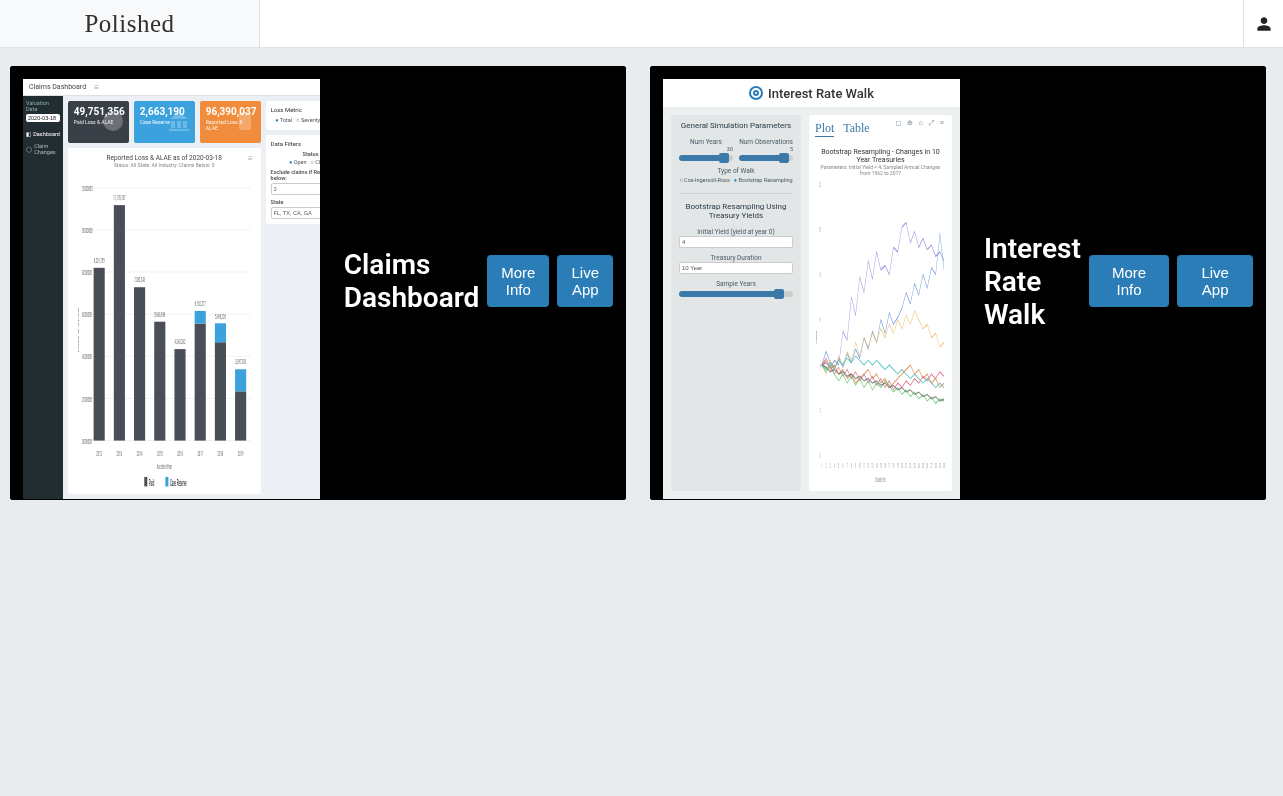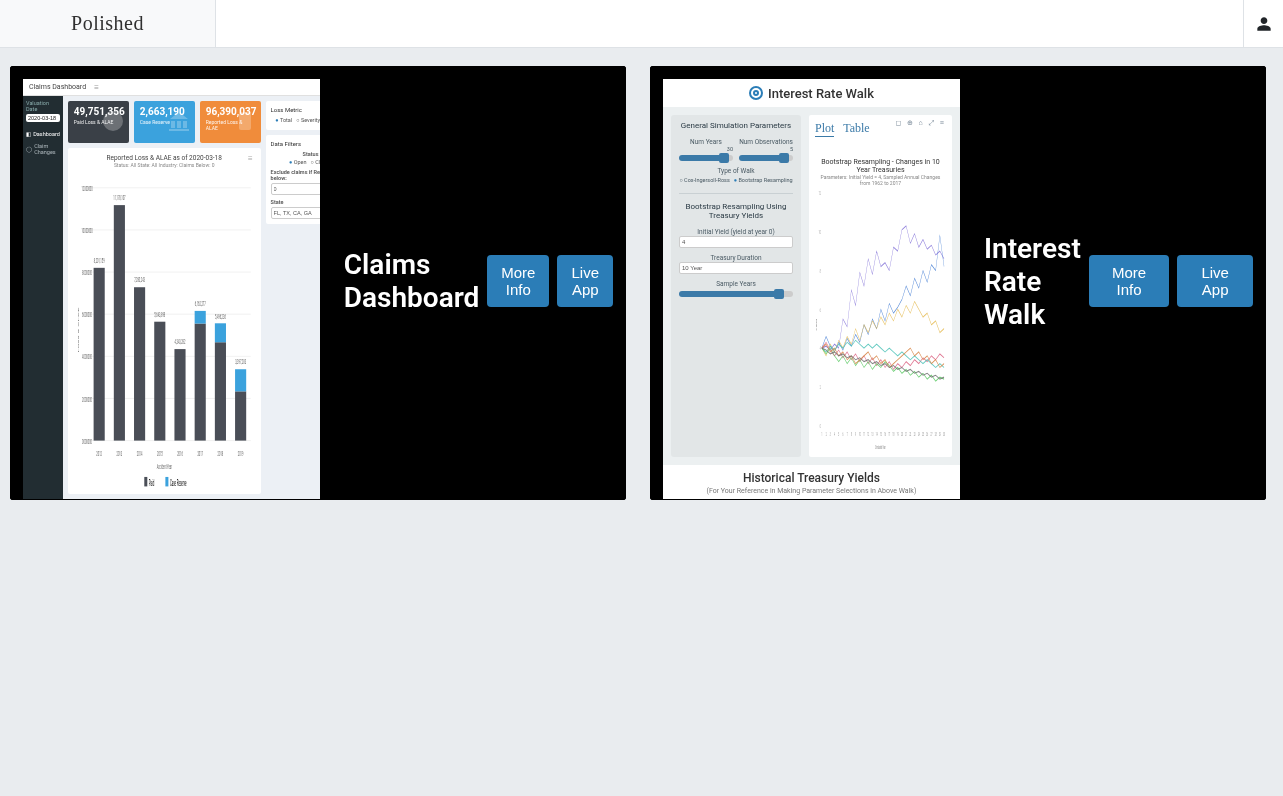--- a/index.html
+++ b/index.html
@@ -7,28 +7,28 @@
   
   
   .navbar {
     display: flex;
     align-items: stretch;
     background: #fff;
     border-bottom: 1px solid #dee2e6;
     height: 48px;
   }
   .brand-box {
-    width: 216px;
+    width: 260px;
     display: flex;
     align-items: center;
     justify-content: center;
     border-right: 1px solid #dee2e6;
     background: #f8f9fa;
     font-family: Georgia, "Times New Roman", serif;
-    font-size: 20px;
+    font-size: 25px;
     color: #303030;
     letter-spacing: 0.5px;
   }
   .nav-spacer { flex: 1; }
   .user-btn {
     width: 40px;
     display: flex;
     align-items: center;
     justify-content: center;
     border-left: 1px solid #dee2e6;
@@ -237,21 +237,21 @@
     font-size: 6px;
     padding: 2px;
     text-align: left;
     color: #555;
     background: #fff;
   }
   .p2-main { flex: 1; background: #fff; position: relative; border-radius: 2px; padding: 6px; display: flex; flex-direction: column; }
   .p2-tabs { font-size: 12px; color: #3b7aa8; font-family: Liberation Serif, serif; }
   .p2-tabs span { margin-right: 6px; }
   .p2-tabs .tab-active { border-bottom: 1px solid #3b7aa8; padding-bottom: 1px; }
-  .p2-ctitle { text-align: center; font-size: 7px; color: #333; margin-top: 22px; }
+  .p2-ctitle { text-align: center; font-size: 7px; color: #333; margin-top: 12px; }
   .p2-csub { text-align: center; font-size: 5px; color: #888; }
   .p2-chart { flex: 1; position: relative; }
   .p2-toolbar { position: absolute; top: 4px; right: 6px; font-size: 7px; color: #7a8a99; letter-spacing: 2px; }
   .p2-footer {
     background: #fff;
     text-align: center;
     padding: 6px 0 4px 0;
   }
   .p2-footer .ft { font-size: 12px; color: #333; font-weight: 500; }
   .p2-footer .fs { font-size: 7px; color: #777; margin-top: 2px; }
@@ -508,24 +508,20 @@
                   <path class="ln" stroke="#e4b84c" d="M22 140.66666666666669 L35.51724137931035 147.4 L49.03448275862069 137.3 L62.55172413793103 144.03333333333333 L76.06896551724138 133.93333333333334 L89.58620689655173 140.66666666666669 L103.10344827586206 130.56666666666666 L116.62068965517241 137.3 L130.13793103448276 123.83333333333333 L143.6551724137931 133.93333333333334 L157.17241379310346 120.46666666666667 L170.68965517241378 127.2 L184.20689655172413 117.1 L197.72413793103448 123.83333333333333 L211.24137931034483 113.73333333333335 L224.75862068965517 120.46666666666667 L238.27586206896552 110.36666666666666 L251.79310344827584 117.1 L265.3103448275862 107 L278.82758620689657 113.73333333333335 L292.3448275862069 103.63333333333333 L305.86206896551727 110.36666666666666 L319.37931034482756 100.26666666666667 L332.89655172413796 107 L346.41379310344826 113.73333333333335 L359.9310344827586 110.36666666666666 L373.44827586206895 120.46666666666667 L386.9655172413793 117.1 L400.48275862068965 127.2 L414 123.83333333333333 "></path>
                   <path class="ln" stroke="#d95a7c" d="M22 140.66666666666669 L35.51724137931035 135.61666666666667 L49.03448275862069 142.35 L62.55172413793103 147.4 L76.06896551724138 142.35 L89.58620689655173 149.08333333333331 L103.10344827586206 144.03333333333333 L116.62068965517241 150.76666666666665 L130.13793103448276 145.71666666666667 L143.6551724137931 152.45000000000002 L157.17241379310346 147.4 L170.68965517241378 154.13333333333333 L184.20689655172413 149.08333333333331 L197.72413793103448 155.81666666666666 L211.24137931034483 150.76666666666665 L224.75862068965517 157.5 L238.27586206896552 152.45000000000002 L251.79310344827584 159.18333333333334 L265.3103448275862 154.13333333333333 L278.82758620689657 157.5 L292.3448275862069 152.45000000000002 L305.86206896551727 155.81666666666666 L319.37931034482756 150.76666666666665 L332.89655172413796 154.13333333333333 L346.41379310344826 149.08333333333331 L359.9310344827586 152.45000000000002 L373.44827586206895 147.4 L386.9655172413793 150.76666666666665 L400.48275862068965 145.71666666666667 L414 149.08333333333331 "></path>
                   <path class="ln" stroke="#49c1b6" d="M22 140.66666666666669 L35.51724137931035 144.03333333333333 L49.03448275862069 138.98333333333335 L62.55172413793103 142.35 L76.06896551724138 137.3 L89.58620689655173 140.66666666666669 L103.10344827586206 135.61666666666667 L116.62068965517241 138.98333333333335 L130.13793103448276 133.93333333333334 L143.6551724137931 137.3 L157.17241379310346 140.66666666666669 L170.68965517241378 137.3 L184.20689655172413 140.66666666666669 L197.72413793103448 137.3 L211.24137931034483 140.66666666666669 L224.75862068965517 144.03333333333333 L238.27586206896552 140.66666666666669 L251.79310344827584 144.03333333333333 L265.3103448275862 147.4 L278.82758620689657 144.03333333333333 L292.3448275862069 147.4 L305.86206896551727 150.76666666666665 L319.37931034482756 147.4 L332.89655172413796 150.76666666666665 L346.41379310344826 154.13333333333333 L359.9310344827586 150.76666666666665 L373.44827586206895 154.13333333333333 L386.9655172413793 157.5 L400.48275862068965 154.13333333333333 L414 157.5 "></path>
                   <path class="ln" stroke="#56c85f" d="M22 140.66666666666669 L35.51724137931035 145.71666666666667 L49.03448275862069 140.66666666666669 L62.55172413793103 147.4 L76.06896551724138 152.45000000000002 L89.58620689655173 147.4 L103.10344827586206 154.13333333333333 L116.62068965517241 149.08333333333331 L130.13793103448276 155.81666666666666 L143.6551724137931 150.76666666666665 L157.17241379310346 157.5 L170.68965517241378 152.45000000000002 L184.20689655172413 159.18333333333334 L197.72413793103448 154.13333333333333 L211.24137931034483 157.5 L224.75862068965517 152.45000000000002 L238.27586206896552 155.81666666666666 L251.79310344827584 160.86666666666667 L265.3103448275862 157.5 L278.82758620689657 162.55 L292.3448275862069 159.18333333333334 L305.86206896551727 164.23333333333335 L319.37931034482756 160.86666666666667 L332.89655172413796 165.91666666666666 L346.41379310344826 162.55 L359.9310344827586 167.6 L373.44827586206895 164.23333333333335 L386.9655172413793 169.28333333333333 L400.48275862068965 165.91666666666666 L414 167.6 "></path>
                   <path class="ln" stroke="#d67f3c" d="M22 140.66666666666669 L35.51724137931035 137.3 L49.03448275862069 144.03333333333333 L62.55172413793103 140.66666666666669 L76.06896551724138 147.4 L89.58620689655173 144.03333333333333 L103.10344827586206 150.76666666666665 L116.62068965517241 147.4 L130.13793103448276 154.13333333333333 L143.6551724137931 150.76666666666665 L157.17241379310346 147.4 L170.68965517241378 144.03333333333333 L184.20689655172413 150.76666666666665 L197.72413793103448 147.4 L211.24137931034483 154.13333333333333 L224.75862068965517 150.76666666666665 L238.27586206896552 157.5 L251.79310344827584 154.13333333333333 L265.3103448275862 150.76666666666665 L278.82758620689657 147.4 L292.3448275862069 144.03333333333333 L305.86206896551727 140.66666666666669 L319.37931034482756 147.4 L332.89655172413796 144.03333333333333 L346.41379310344826 150.76666666666665 L359.9310344827586 147.4 L373.44827586206895 154.13333333333333 L386.9655172413793 150.76666666666665 L400.48275862068965 157.5 L414 154.13333333333333 "></path>
                   <path class="ln" stroke="#6e6e6e" d="M22 140.66666666666669 L35.51724137931035 142.35 L49.03448275862069 145.71666666666667 L62.55172413793103 144.03333333333333 L76.06896551724138 147.4 L89.58620689655173 145.71666666666667 L103.10344827586206 149.08333333333331 L116.62068965517241 147.4 L130.13793103448276 150.76666666666665 L143.6551724137931 149.08333333333331 L157.17241379310346 152.45000000000002 L170.68965517241378 150.76666666666665 L184.20689655172413 154.13333333333333 L197.72413793103448 152.45000000000002 L211.24137931034483 155.81666666666666 L224.75862068965517 154.13333333333333 L238.27586206896552 157.5 L251.79310344827584 155.81666666666666 L265.3103448275862 159.18333333333334 L278.82758620689657 157.5 L292.3448275862069 160.86666666666667 L305.86206896551727 159.18333333333334 L319.37931034482756 162.55 L332.89655172413796 160.86666666666667 L346.41379310344826 164.23333333333335 L359.9310344827586 162.55 L373.44827586206895 165.91666666666666 L386.9655172413793 164.23333333333335 L400.48275862068965 167.6 L414 165.91666666666666 "></path>
                 </svg>
             </div>
           </div>
         </div>
-        <div class="p2-footer">
-          <div class="ft">Historical Treasury Yields</div>
-          <div class="fs">(For Your Reference in Making Parameter Selections in Above Walk)</div>
-        </div>
       </div>
     </div>
     <div class="card-footer">
       <div class="card-title">Interest Rate Walk</div>
       <button class="btn">More Info</button>
       <button class="btn">Live App</button>
     </div>
   </div>
 
 </div>

